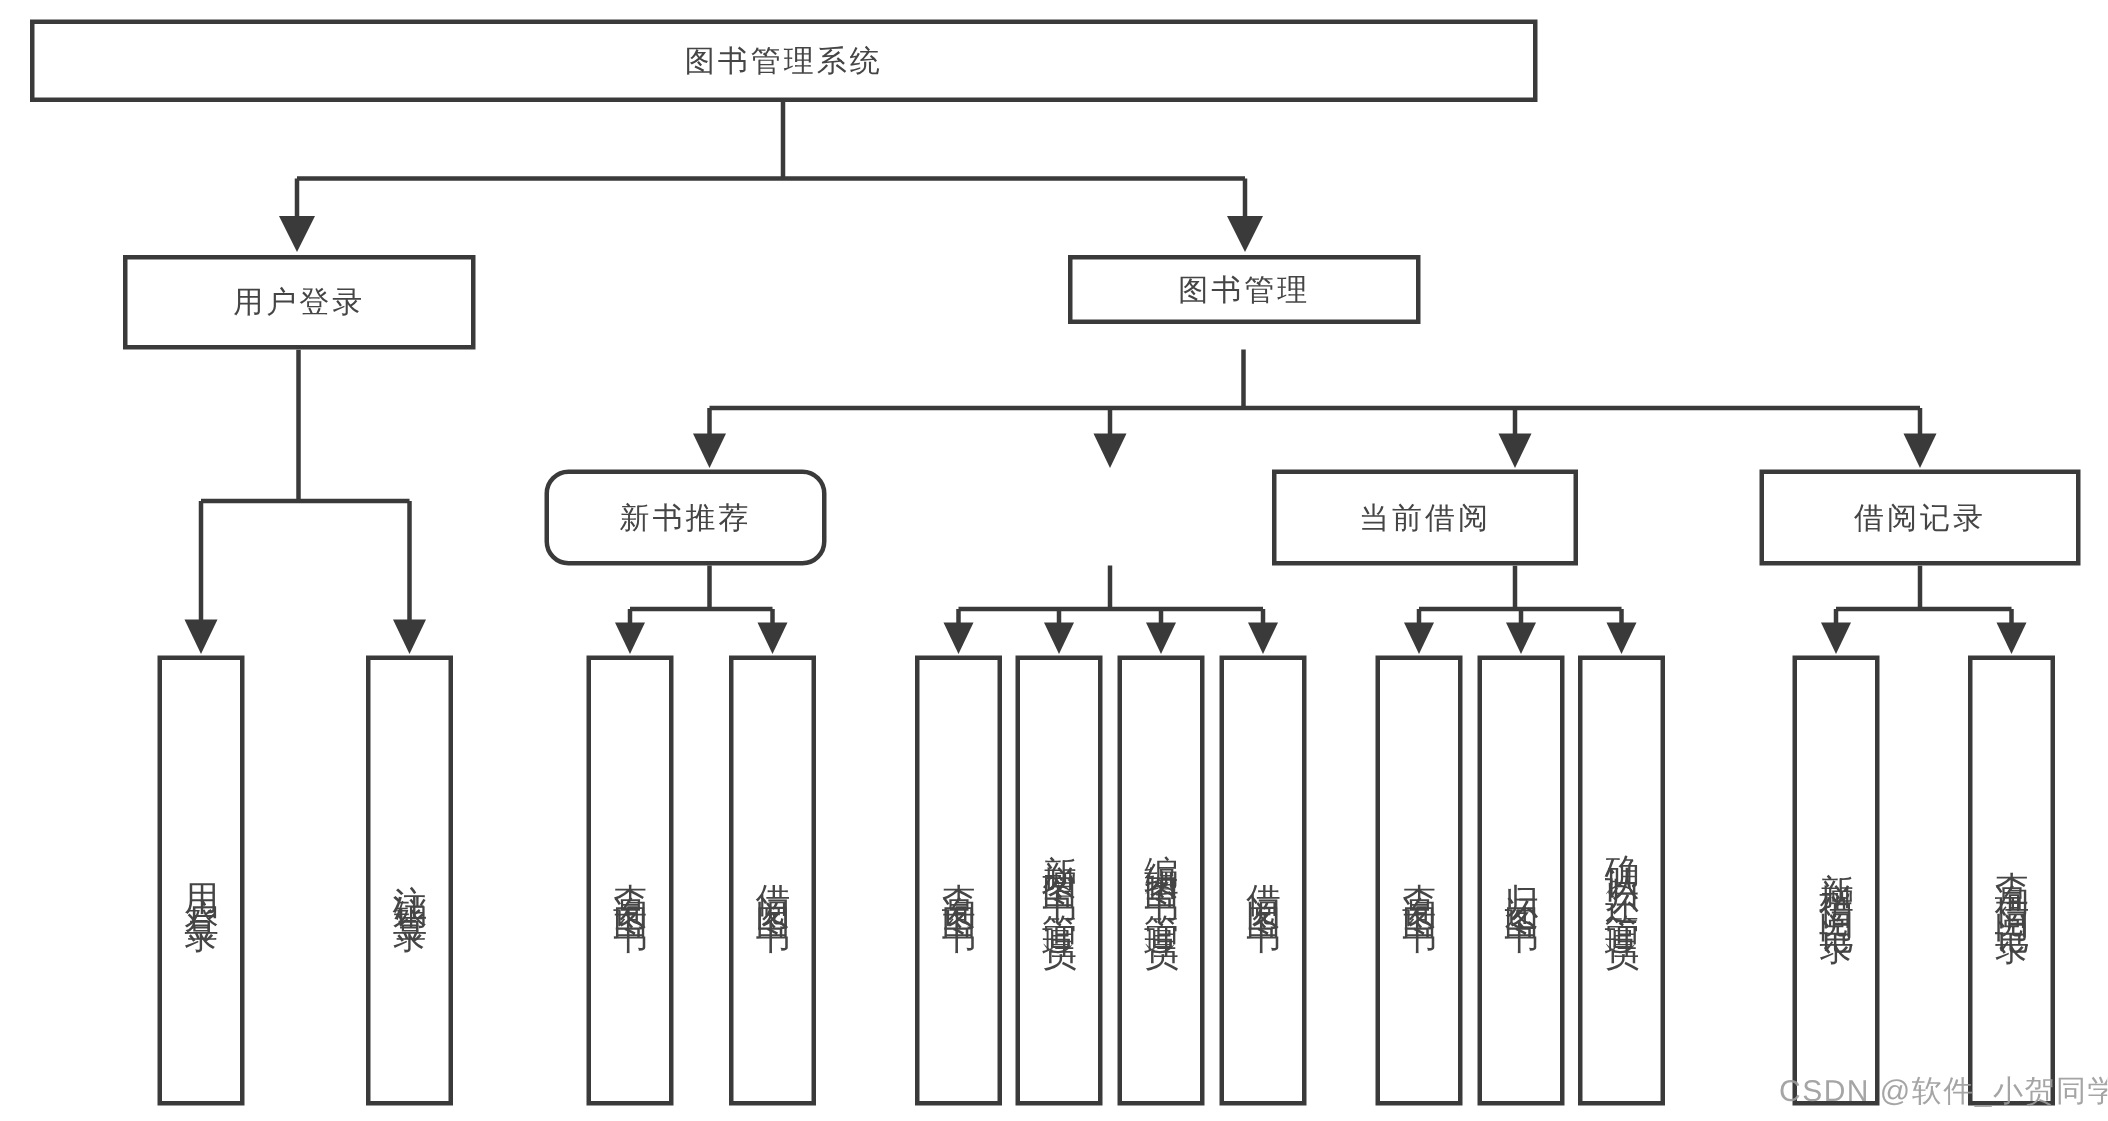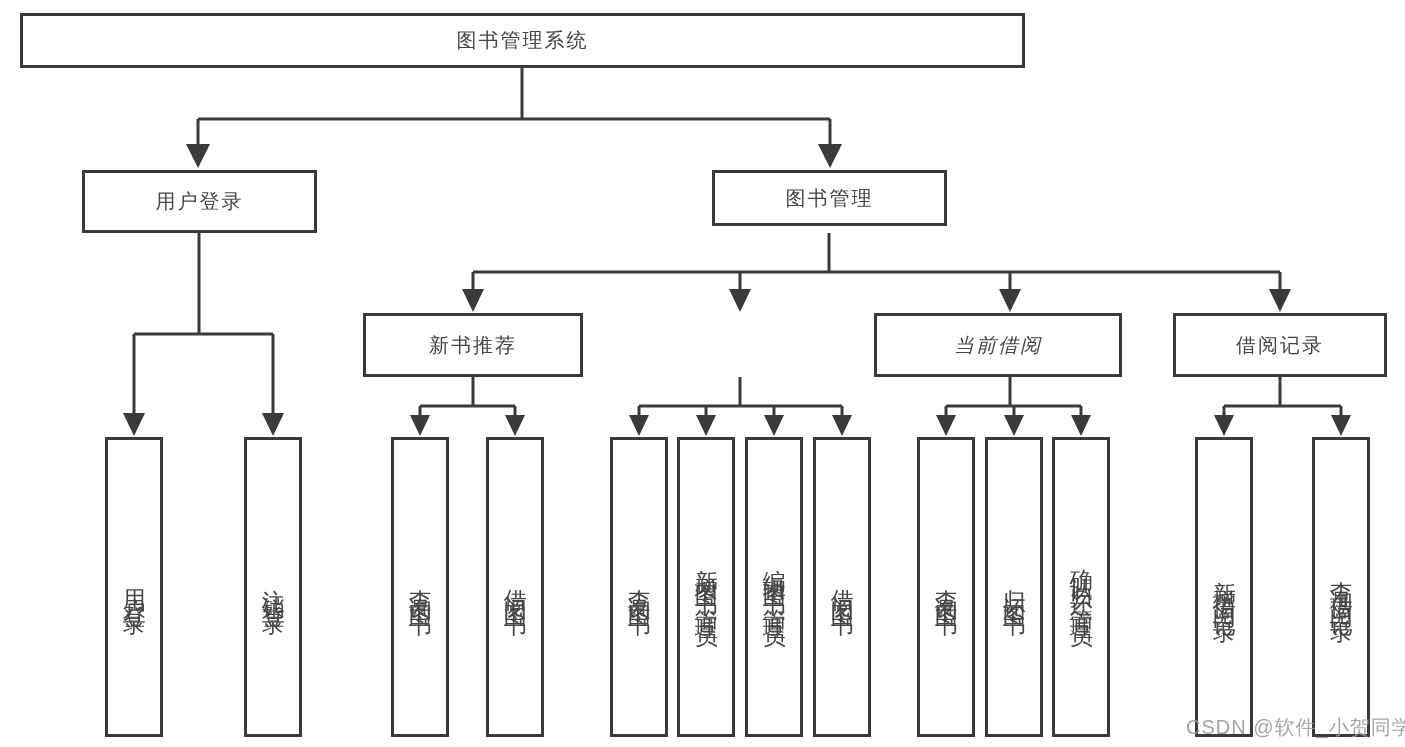--- a/index.html
+++ b/index.html
@@ -127,24 +127,24 @@
       <polygon points="1071,415 1091,415 1081,436"></polygon>
 
       <polygon points="1214,415 1234,415 1224,436"></polygon>
       <polygon points="1331,415 1351,415 1341,436"></polygon>
     </g>
   </svg>
 
   <div class="node hbox" style="left:20px; top:13px; width:1005px; height:55px;">图书管理系统</div>
 
   <div class="node hbox" style="left:82px; top:170px; width:235px; height:63px;">用户登录</div>
-  <div class="node hbox" style="left:712px; top:170px; width:235px; height:56px;">图书管理</div>
+  <div class="node hbox" style="left:712px; top:170px; width:235px; height:46px;">图书管理</div>
 
-  <div class="node hbox" style="left:363px; top:313px; width:220px; height:64px;">新书推荐</div>
-  <div class="node hbox" style="left:874px; top:313px; width:248px; height:64px;font-style:italic;">当前借阅</div>
+  <div class="node hbox" style="left:363px; top:313px; width:188px; height:64px;border-radius:16px;">新书推荐</div>
+  <div class="node hbox" style="left:848px; top:313px; width:204px; height:64px;">当前借阅</div>
   <div class="node hbox" style="left:1173px; top:313px; width:214px; height:64px;">借阅记录</div>
 
   <div class="node vbox" style="left:105px; top:437px; width:58px; height:300px;">用户登录</div>
   <div class="node vbox" style="left:244px; top:437px; width:58px; height:300px;">注销登录</div>
 
   <div class="node vbox" style="left:391px; top:437px; width:58px; height:300px;">查询图书</div>
   <div class="node vbox" style="left:486px; top:437px; width:58px; height:300px;">借阅图书</div>
 
   <div class="node vbox" style="left:610px; top:437px; width:58px; height:300px;">查询图书</div>
   <div class="node vbox" style="left:677px; top:437px; width:58px; height:300px;">新增图书（管理员）</div>

